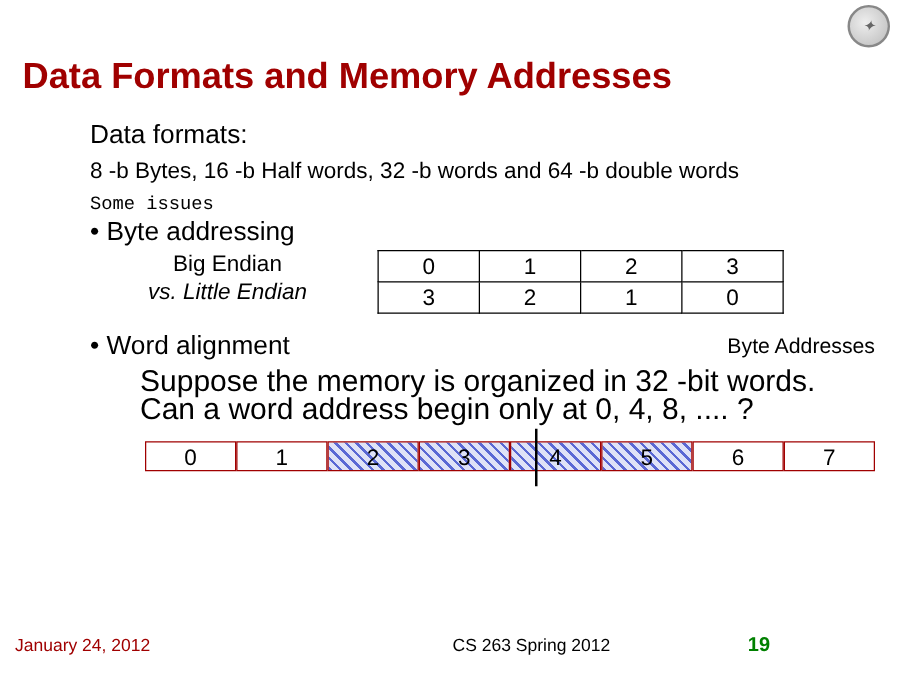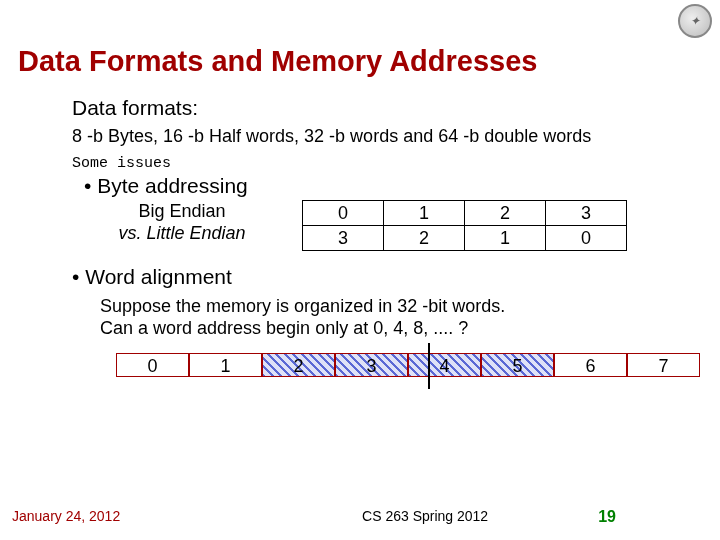--- a/index.html
+++ b/index.html
@@ -52,21 +52,20 @@
     font-family: Liberation Mono, monospace;
   }
   .byteaddr-row {
     display: flex;
     align-items: flex-end;
     margin-top: 2px;
   }
   .byteaddr-label {
     font-size: 21px;
     width: 210px;
-    margin-left: 12px;
   }
   .msb-lsb {
     display: flex;
     flex: 1;
     font-style: italic;
     font-size: 17px;
     text-align: center;
   }
   .msb-lsb .msb { width: 170px; }
   .msb-lsb .lsb { flex: 1; text-align:center; padding-left: 70px;}
@@ -97,22 +96,22 @@
     display: flex;
     justify-content: space-between;
     gap: 38px;
   }
   .byte-addresses {
     font-size: 17px;
     white-space: nowrap;
     padding-top: 2px;
   }
   .suppose {
-    font-size: 18px;
-    margin-left: 28px;
+    font-size: 24px;
+    margin-left: 40px;
     margin-top: 6px;
     line-height: 22px;
   }
   .word-strip-wrap {
     position: relative;
     margin-top: 14px;
     height: 48px;
   }
   .word-strip {
     display: flex;
@@ -182,20 +181,21 @@
         <td>2</td>
         <td>1</td>
         <td>0</td>
       </tr>
     </tbody>
       </table>
   </div>
 
   <div class="word-align">
     <span>• Word alignment</span>
+    <span class="byte-addresses">Byte Addresses</span>
   </div>
 
   <div class="suppose">
     <div>Suppose the memory is organized in 32 -bit words.</div>
     <div>Can a word address begin only at 0, 4, 8, .... ?</div>
   </div>
 
   <div class="word-strip-wrap">
     <div class="align-marker" style="left: 356px;"></div>
     <div class="word-strip">

